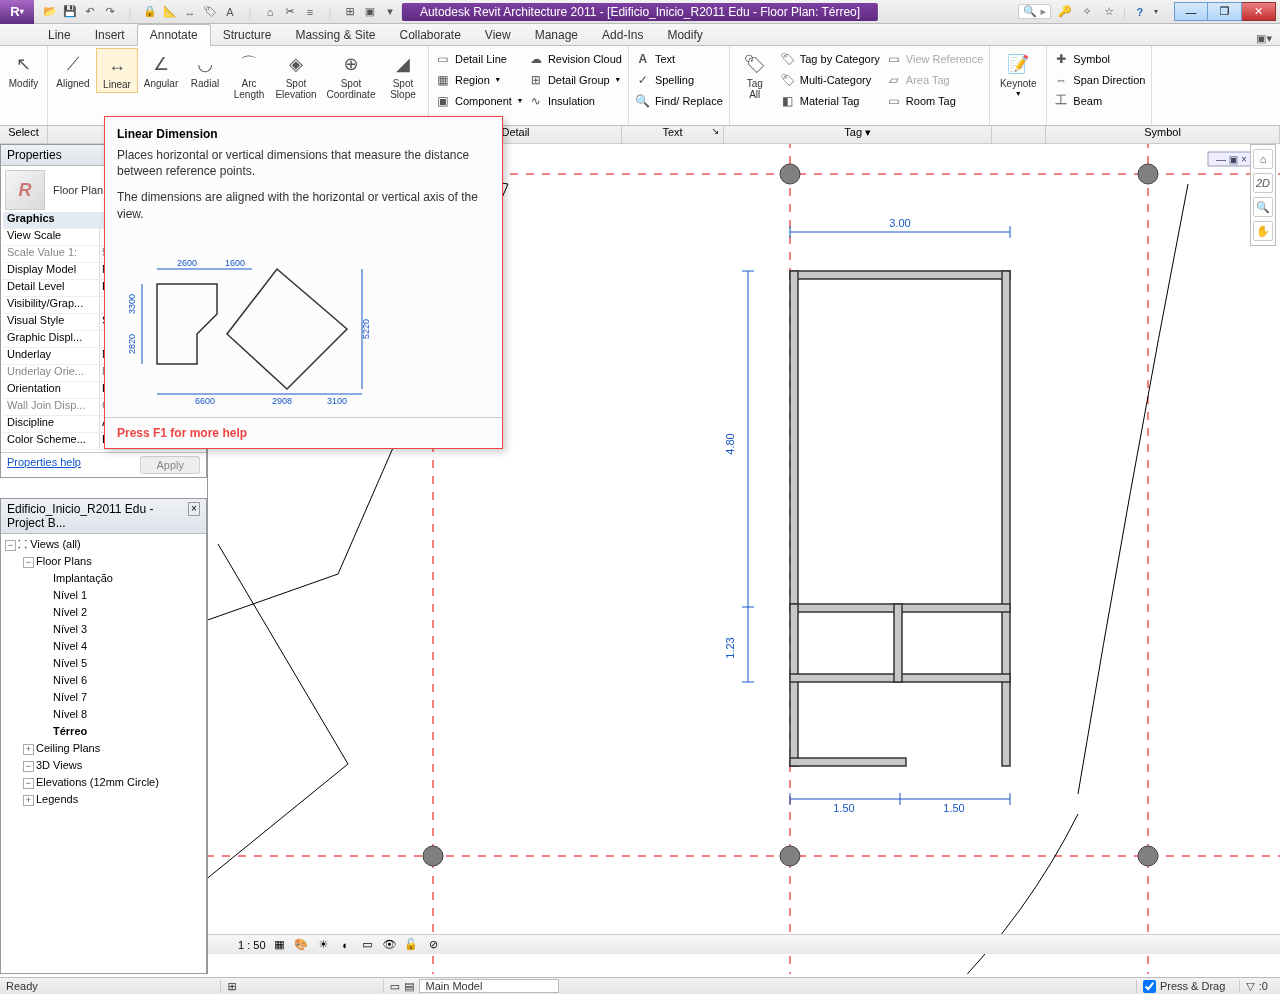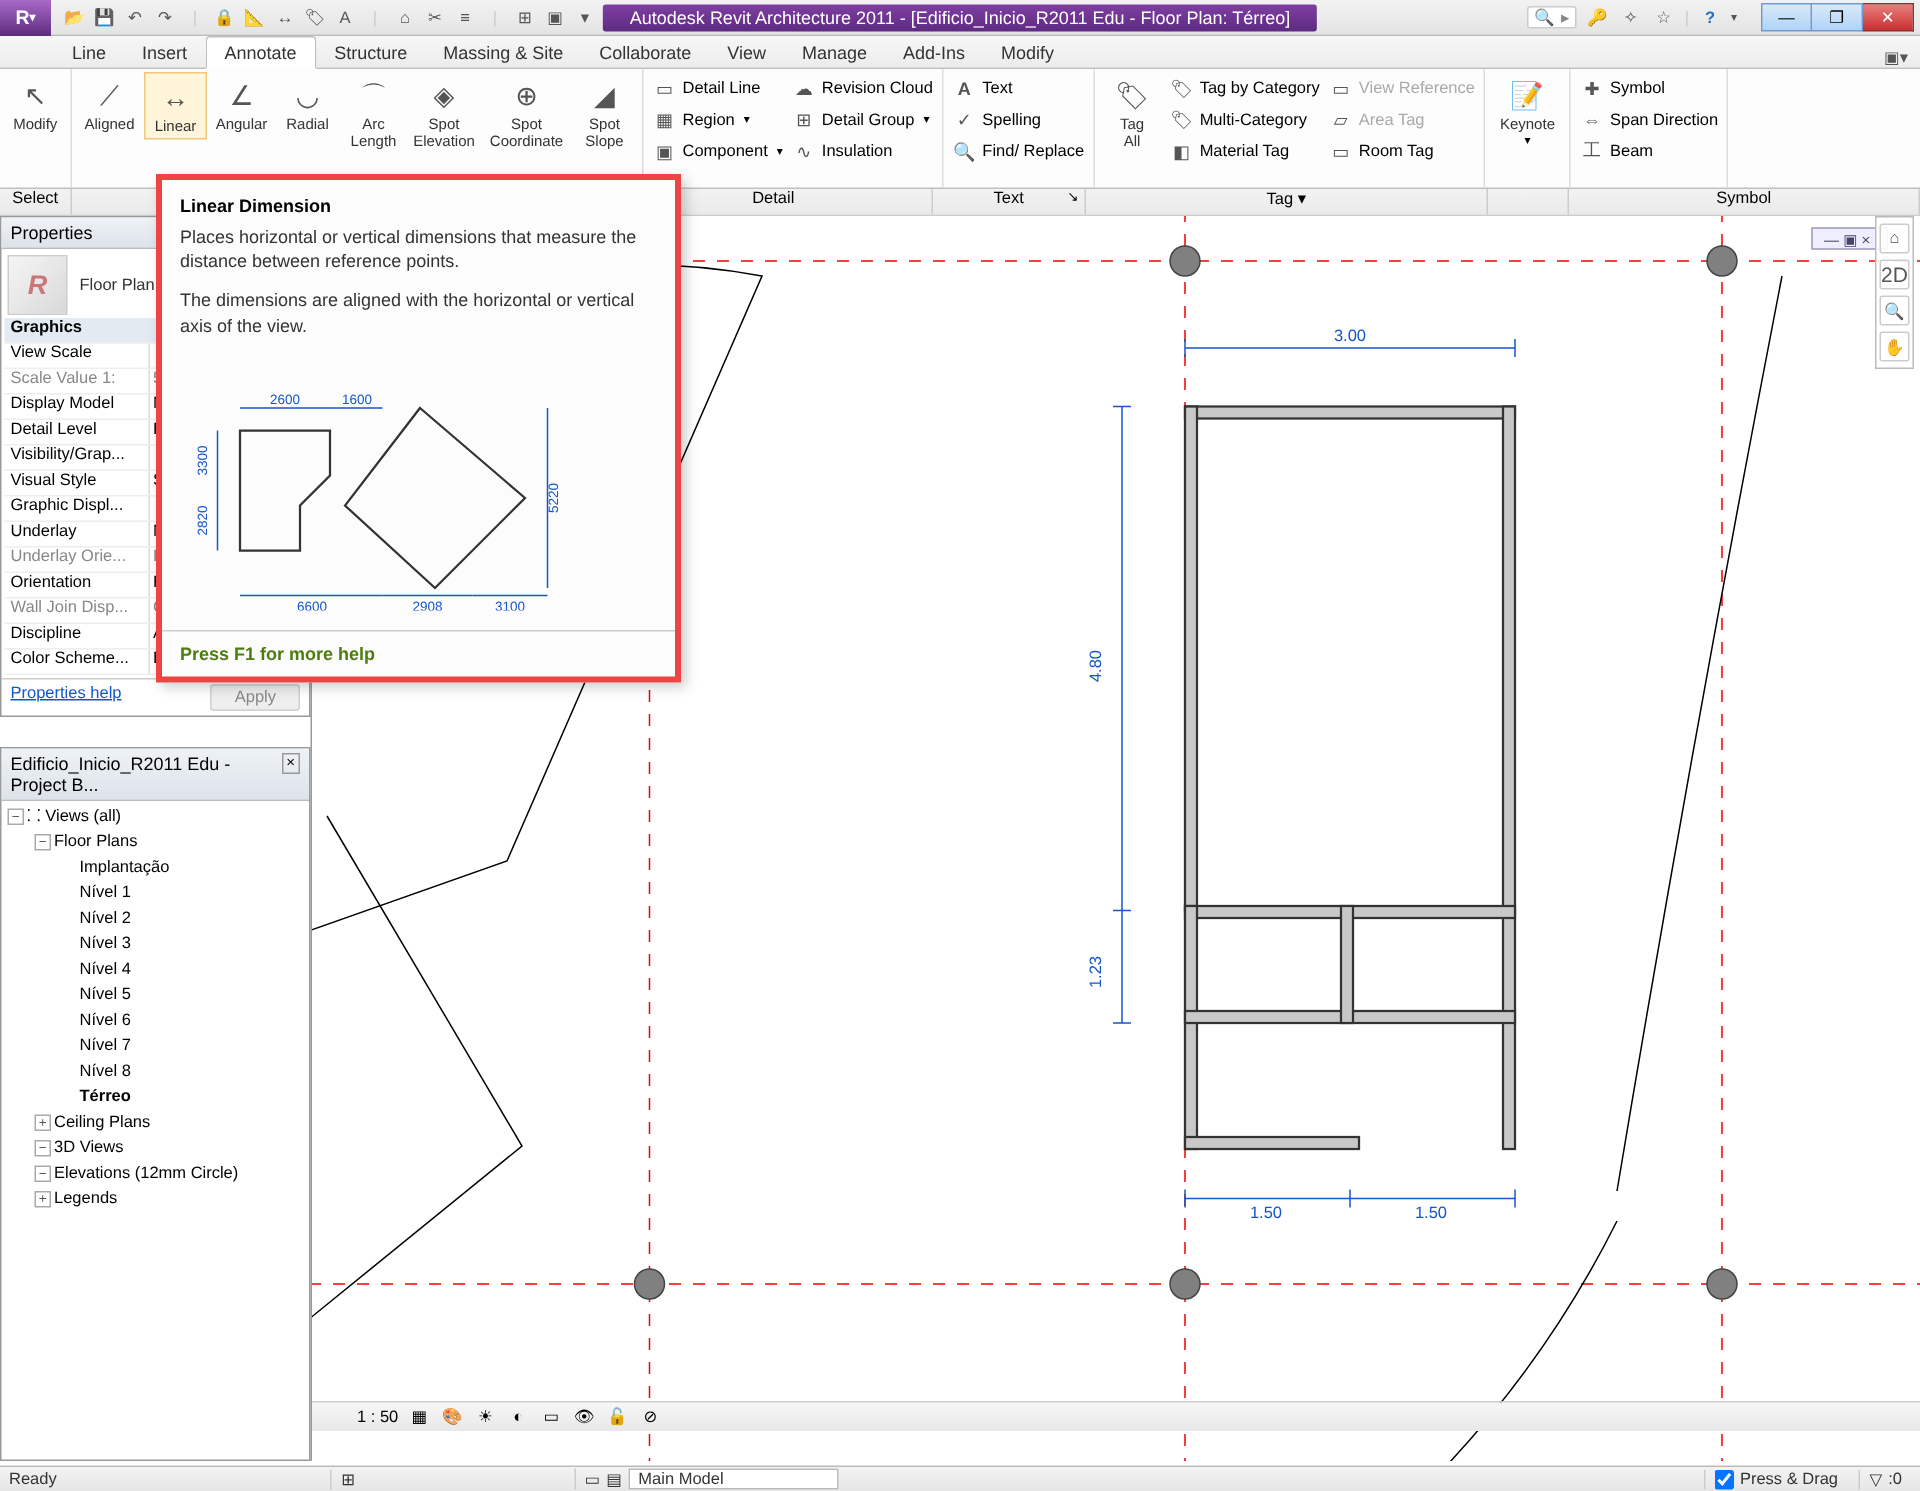--- a/index.html
+++ b/index.html
@@ -80,26 +80,26 @@
 
 .vcb { position: absolute; left: 0; bottom: 20px; right: 0; height: 20px; background: linear-gradient(#f7f7f7, #e8e8e8); border-top: 1px solid #ccc; display: flex; align-items: center; gap: 6px; padding: 0 30px; font-size: 11px; }
 .vcb .vico { width: 16px; height: 16px; display: inline-flex; align-items: center; justify-content: center; }
 
 
 .statusbar { position: absolute; left: 0; bottom: 0; right: 0; height: 17px; background: linear-gradient(#f3f3f3, #e6e6e6); border-top: 1px solid #bbb; display: flex; align-items: center; padding: 0 6px; font-size: 11px; color: #333; gap: 8px; }
 .statusbar .seg { border-left: 1px solid #ccc; padding: 0 6px; display: flex; align-items: center; gap: 4px; }
 .statusbar .main-model { border: 1px solid #bbb; padding: 0 6px; width: 140px; background: #fff; }
 
 
-.tooltip { position: absolute; left: 104px; top: 116px; width: 350px; background: #fcfcfc; border: 4px solid #ef4444; box-shadow: 3px 3px 8px rgba(0,0,0,.2); z-index: 100; font-size: 12px; }
+.tooltip { position: absolute; left: 104px; top: 116px; width: 399px; background: #fcfcfc; border: 1px solid #ef4444; box-shadow: 3px 3px 8px rgba(0,0,0,.2); z-index: 100; font-size: 12px; }
 .tooltip .tt-title { font-weight: bold; padding: 10px 12px 6px; }
 .tooltip .tt-body { padding: 0 12px 8px; color: #333; line-height: 1.35; }
 .tooltip .tt-body p { margin-bottom: 10px; }
 .tooltip .tt-img { padding: 4px 12px 10px; }
-.tooltip .tt-foot { border-top: 1px solid #ccc; padding: 8px 12px; font-weight: bold; color: #4d7c0f; }
+.tooltip .tt-foot { border-top: 1px solid #ccc; padding: 8px 12px; font-weight: bold; color: #ef4444; }
 </style>
 </head>
 <body>
 
 <div class="titlebar">
   <div class="appbtn">R<span style="font-size:8px;">▾</span></div>
   <div class="qat">
     <span class="qat-icon">📂</span>
     <span class="qat-icon">💾</span>
     <span class="qat-icon">↶</span>
@@ -495,21 +495,21 @@
       <text x="746" y="668">1.50</text>
     </g>
 
     <g transform="translate(1000,8)">
       <rect width="50" height="14" fill="#eef" stroke="#99b"></rect>
       <text x="8" y="11" font-size="10" fill="#446">— ▣ ×</text>
     </g>
   </svg>
   <div class="viewctrl">
     <div class="vc">⌂</div>
-    <div class="vc" style="font-size:14px;">2D</div>
+    <div class="vc" style="font-size:11px;font-style:italic;">2D</div>
     <div class="vc">🔍</div>
     <div class="vc">✋</div>
   </div>
 
   
   <div class="vcb">
     <span>1 : 50</span>
     <span class="vico">▦</span>
     <span class="vico">🎨</span>
     <span class="vico">☀</span>

